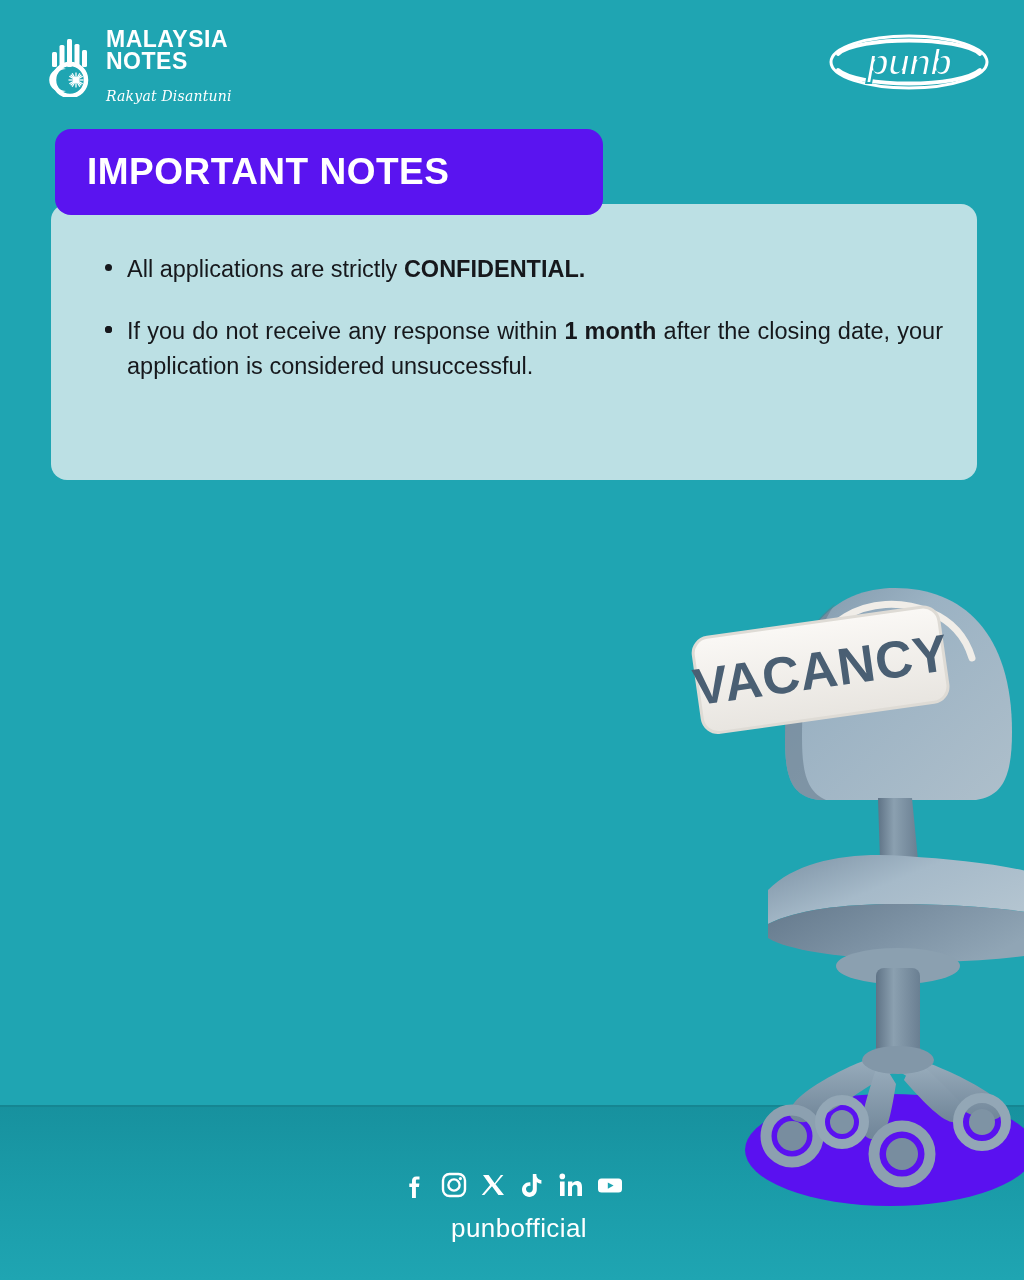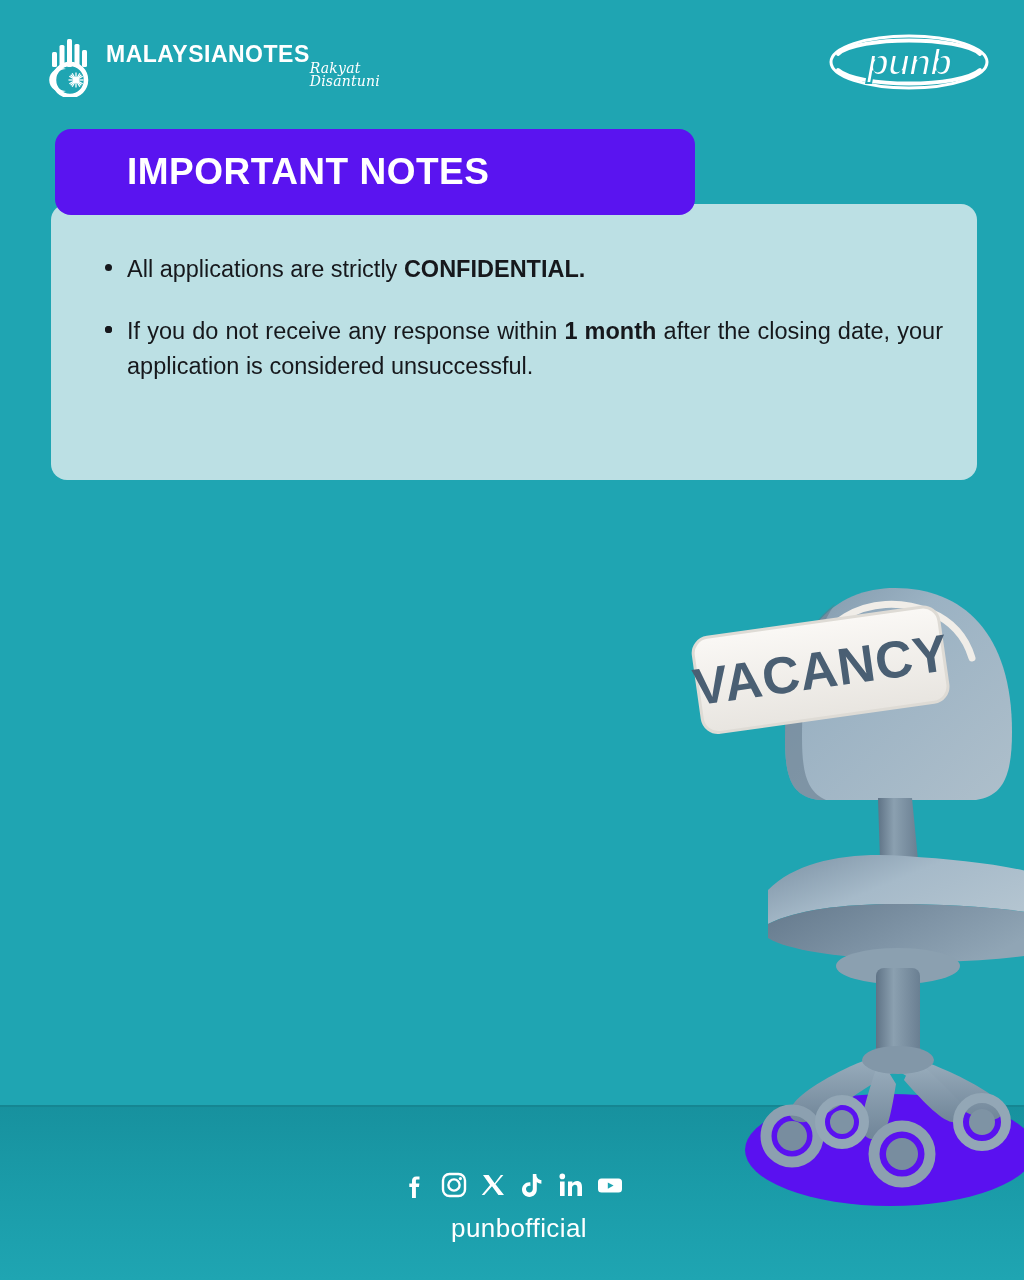--- a/index.html
+++ b/index.html
@@ -41,21 +41,21 @@
     top: 28px;
     width: 215px;
     height: 76px;
     display: flex;
     align-items: center;
     gap: 8px;
   }
   .madani-emblem { width: 52px; height: 62px; flex: none; }
   .madani-words {
     display: flex;
-    flex-direction: row;
+    flex-direction: column;
     justify-content: center;
     line-height: 0.92;
   }
   .madani-words .l1, .madani-words .l2 {
     font-family: "Liberation Sans", sans-serif;
     font-weight: bold;
     color: #ffffff;
     letter-spacing: 0.5px;
     font-size: 23px;
   }
@@ -72,28 +72,27 @@
     right: 30px;
     top: 26px;
     width: 170px;
     height: 72px;
   }
   
   .notes-banner {
     position: absolute;
     left: 55px;
     top: 129px;
-    width: 600px;
+    width: 548px;
     height: 86px;
     background: #5a14f0;
     border-radius: 16px;
     display: flex;
     align-items: center;
     z-index: 3;
-    padding-left: 40px;
   }
   .notes-banner .title {
     color: #ffffff;
     font-family: "Liberation Sans", sans-serif;
     font-weight: bold;
     font-size: 37px;
     letter-spacing: 0.5px;
     margin-left: 32px;
   }
   

